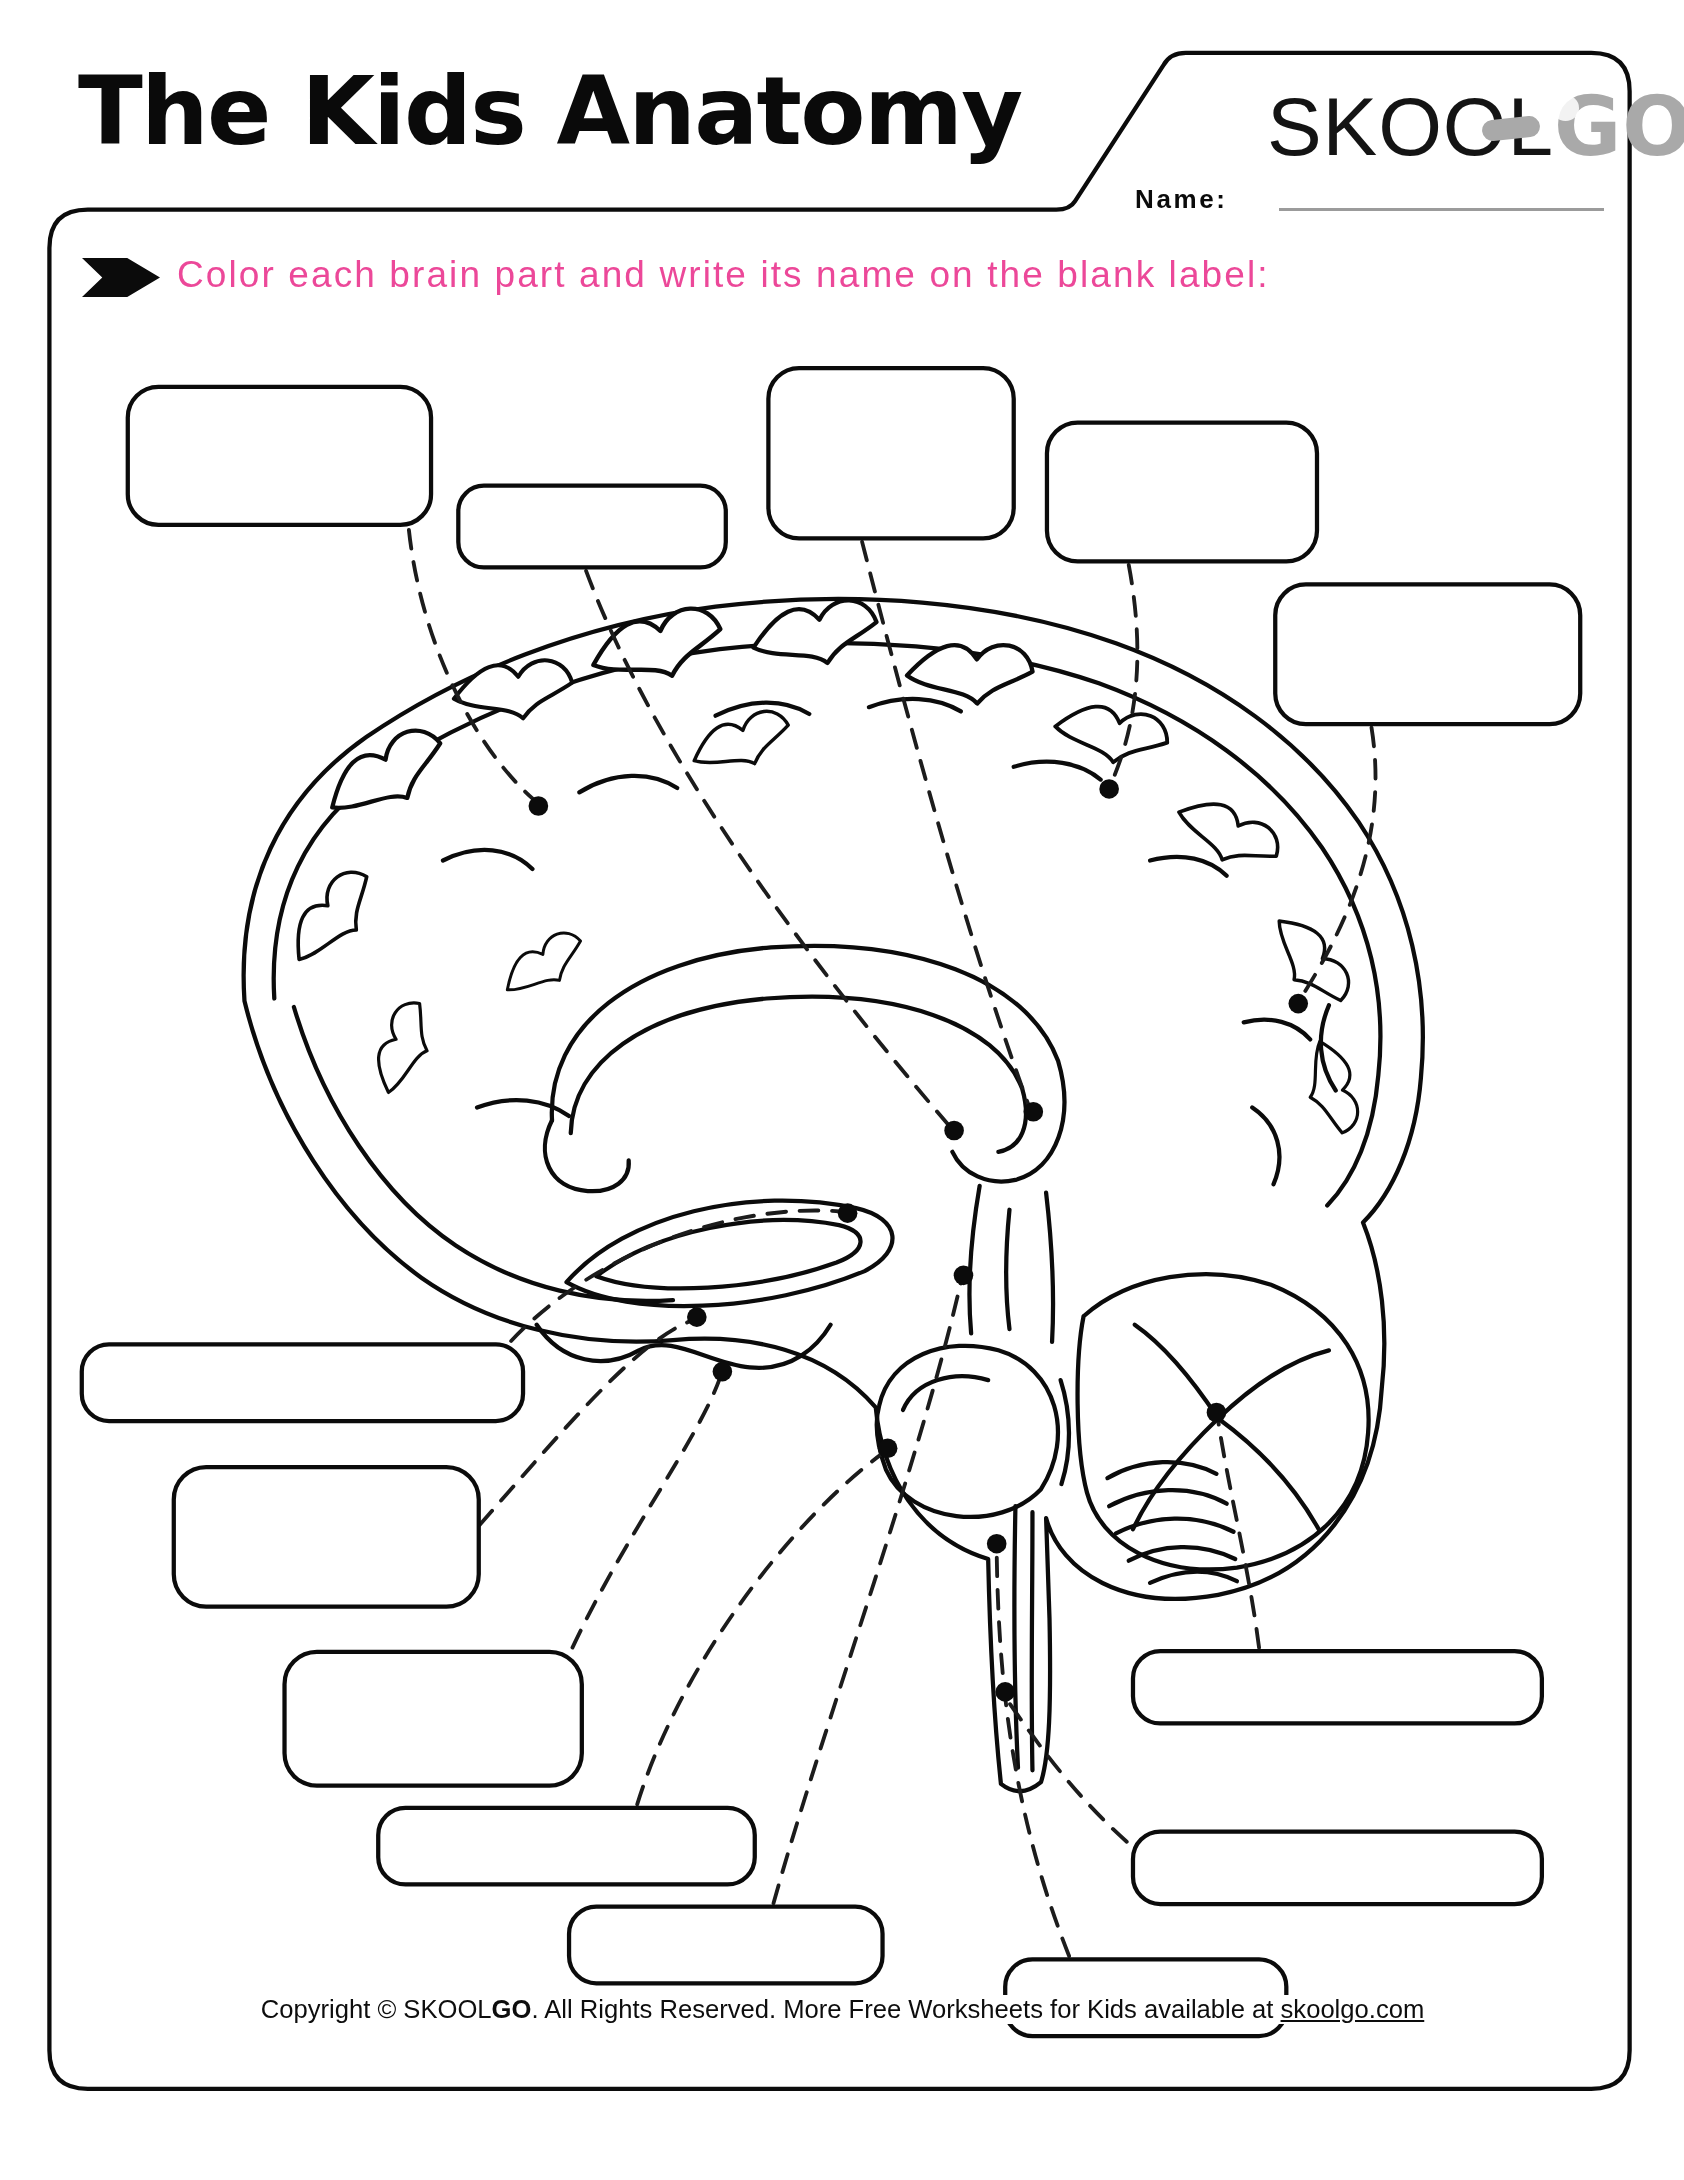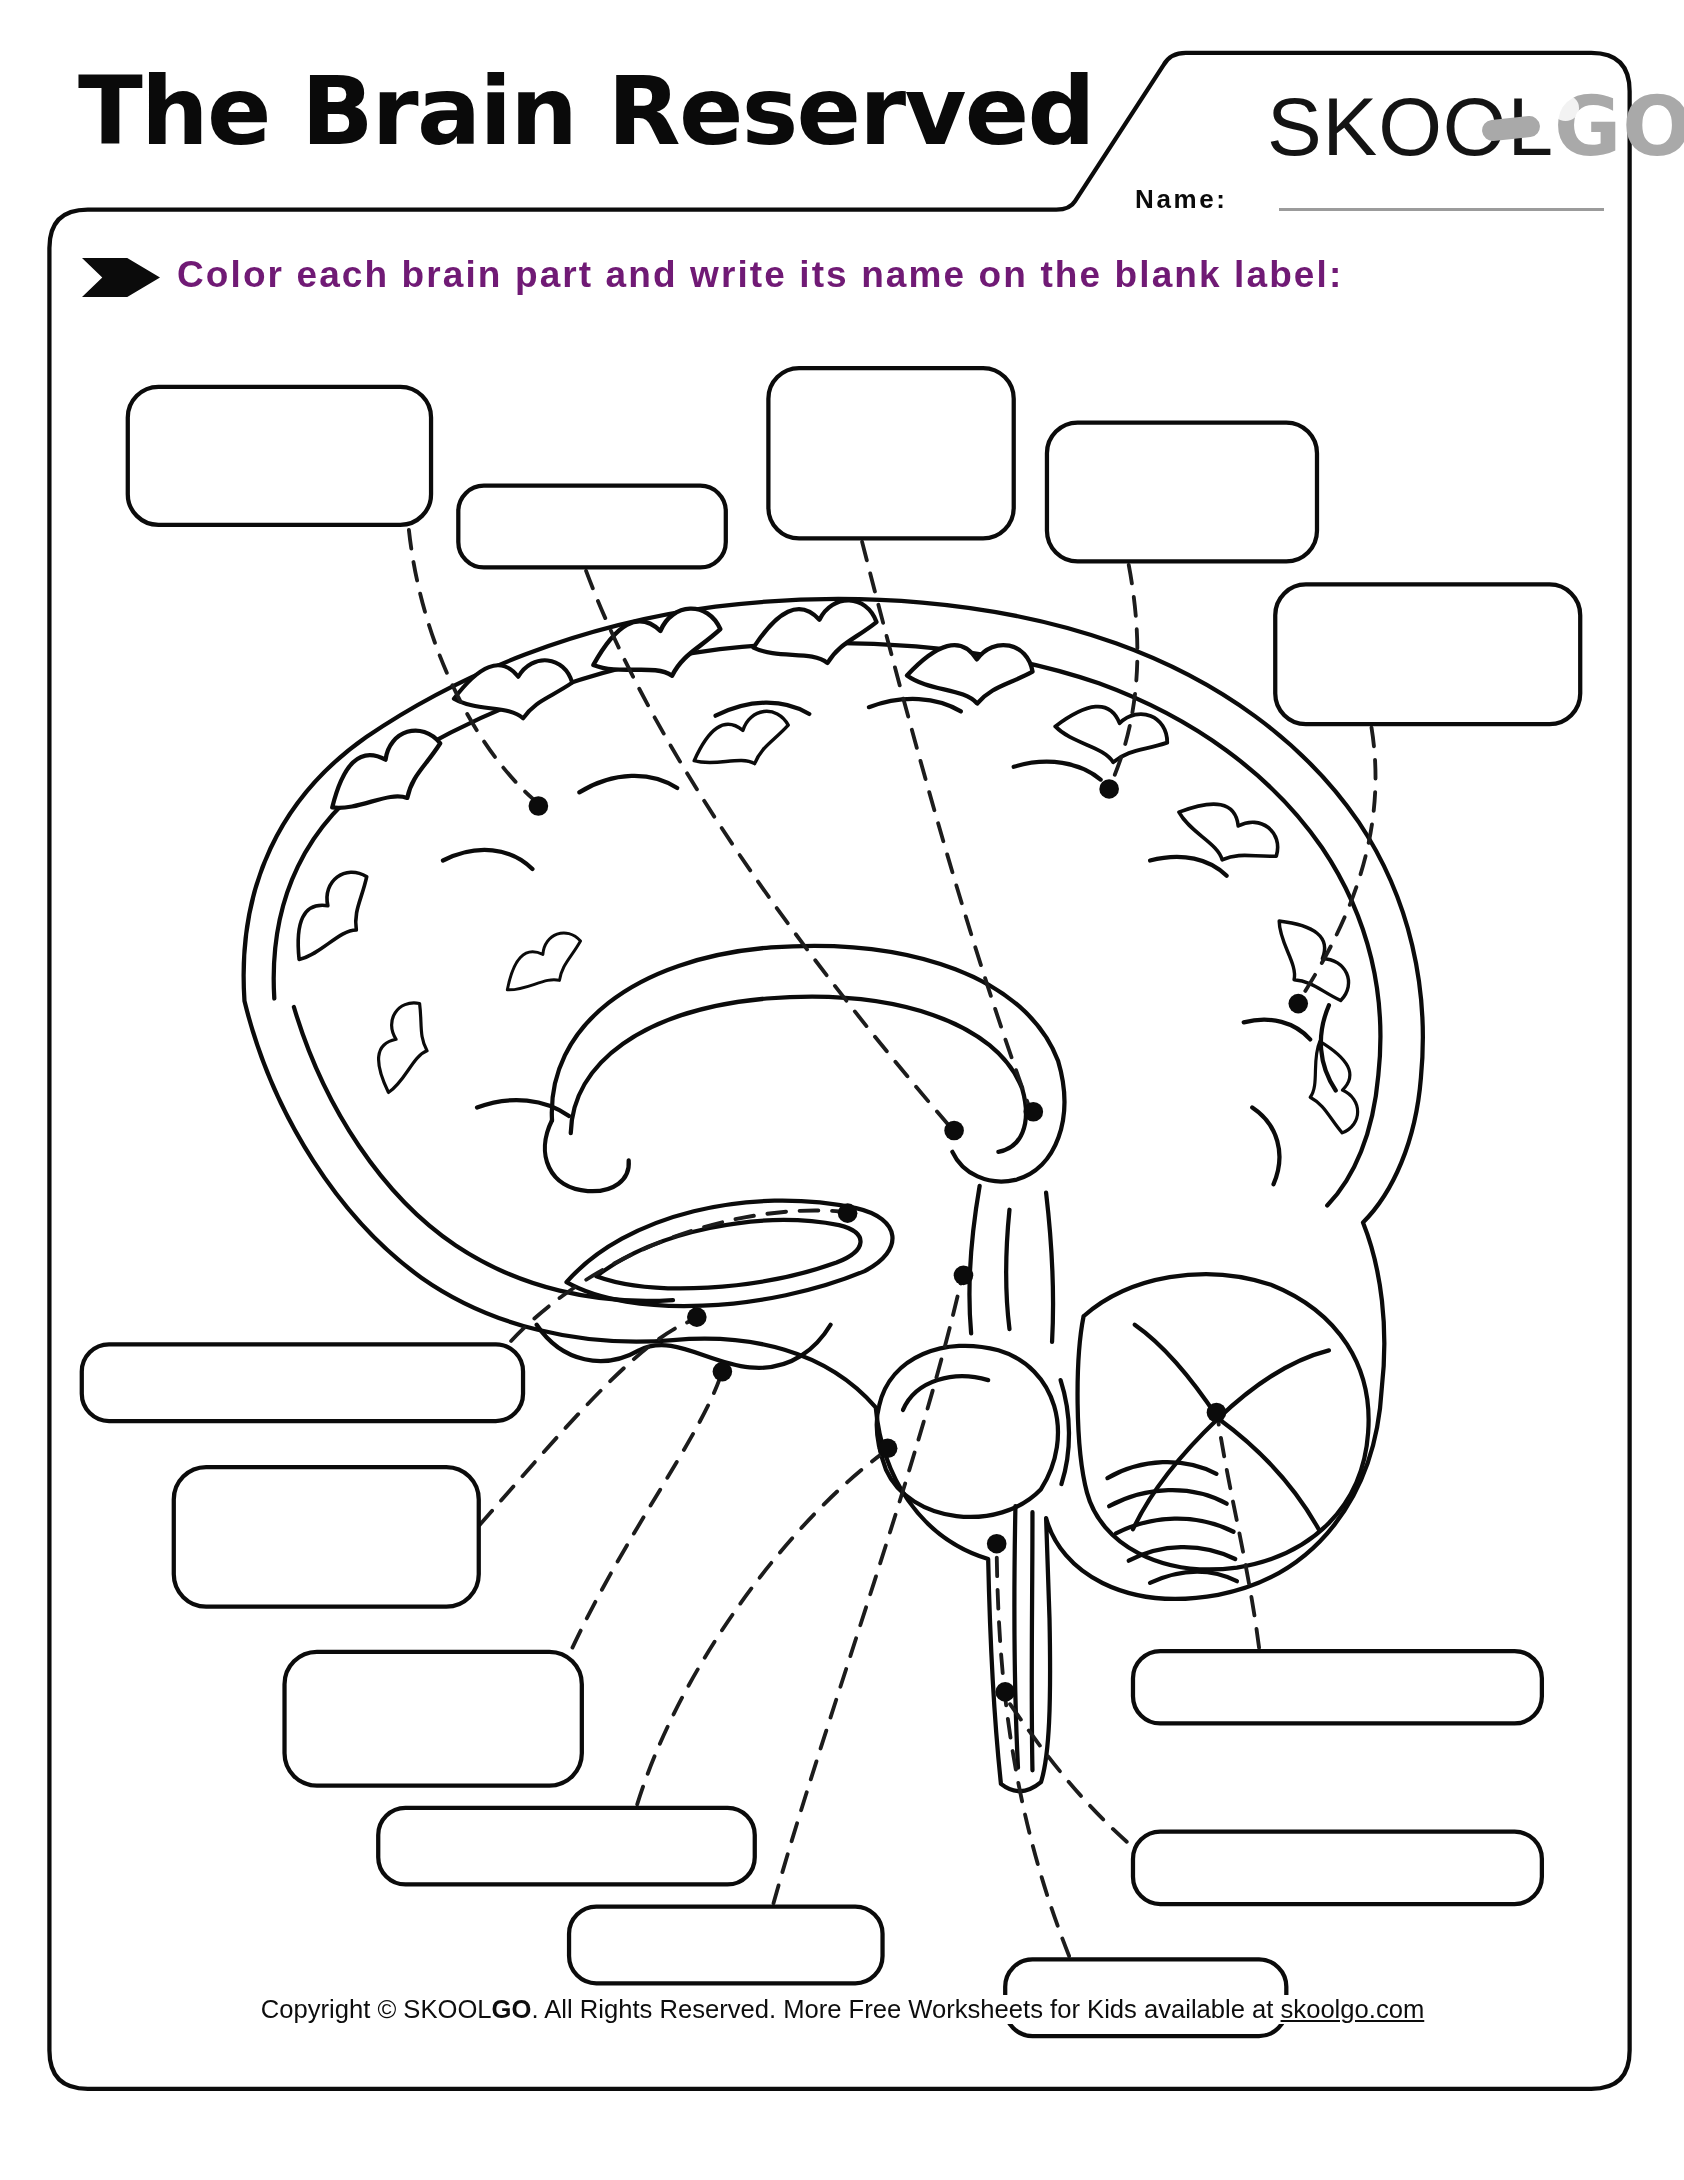--- a/index.html
+++ b/index.html
@@ -29,21 +29,21 @@
     position:absolute;left:1552px;top:95px;width:27px;height:25.6px;border-radius:50%;
     background:#ffffff;opacity:.85;
   }
   .name-label{left:1135px;top:184px;font-size:26px;font-weight:700;letter-spacing:2.6px;}
   .name-line{position:absolute;left:1279px;top:208px;width:325px;height:2.6px;background:#9b9b9b;}
 
   .arrow-icon{
     position:absolute;left:82px;top:258px;width:78px;height:39px;background:#0b0b0b;
     clip-path:polygon(0 0,58% 0,100% 50%,58% 100%,0 100%,26% 50%);
   }
-  .instruction{left:177px;top:254px;font-size:37px;font-weight:700;letter-spacing:2.1px;color:#701a75;}
+  .instruction{left:177px;top:254px;font-size:37px;font-weight:400;letter-spacing:2.1px;color:#ec4899;}
 
   .footer{
     left:50%;top:1995px;transform:translateX(-50%);
     background:#ffffff;padding:0 19px;font-size:25.6px;color:#0d0d0d;letter-spacing:0;
   }
   .footer b{font-weight:700;}
   .footer .link{text-decoration:underline;}
 </style>
 </head>
 <body>
@@ -213,21 +213,21 @@
           <rect x="334" y="1939" width="349" height="157" rx="38" ry="38"></rect>
           <rect x="444" y="2122" width="442" height="90" rx="32" ry="32"></rect>
           <rect x="668" y="2238" width="368" height="90" rx="32" ry="32"></rect>
           <rect x="1180" y="2300" width="330" height="90" rx="32" ry="32"></rect>
           <rect x="1330" y="1938" width="480" height="85" rx="32" ry="32"></rect>
           <rect x="1330" y="2150" width="480" height="85" rx="32" ry="32"></rect>
         </g>
     </g>
   </svg>
 
-  <div class="txt title">The Brain Reserved</div>
+  <div class="txt title">The Kids Anatomy</div>
 
   <div class="txt logo-line">
     <span class="logo-black">SKOOL</span><span class="logo-gray">GO</span>
   </div>
   <div class="logo-handle"></div>
   <div class="logo-shine"></div>
 
   <div class="txt name-label">Name:</div>
   <div class="name-line"></div>
 

